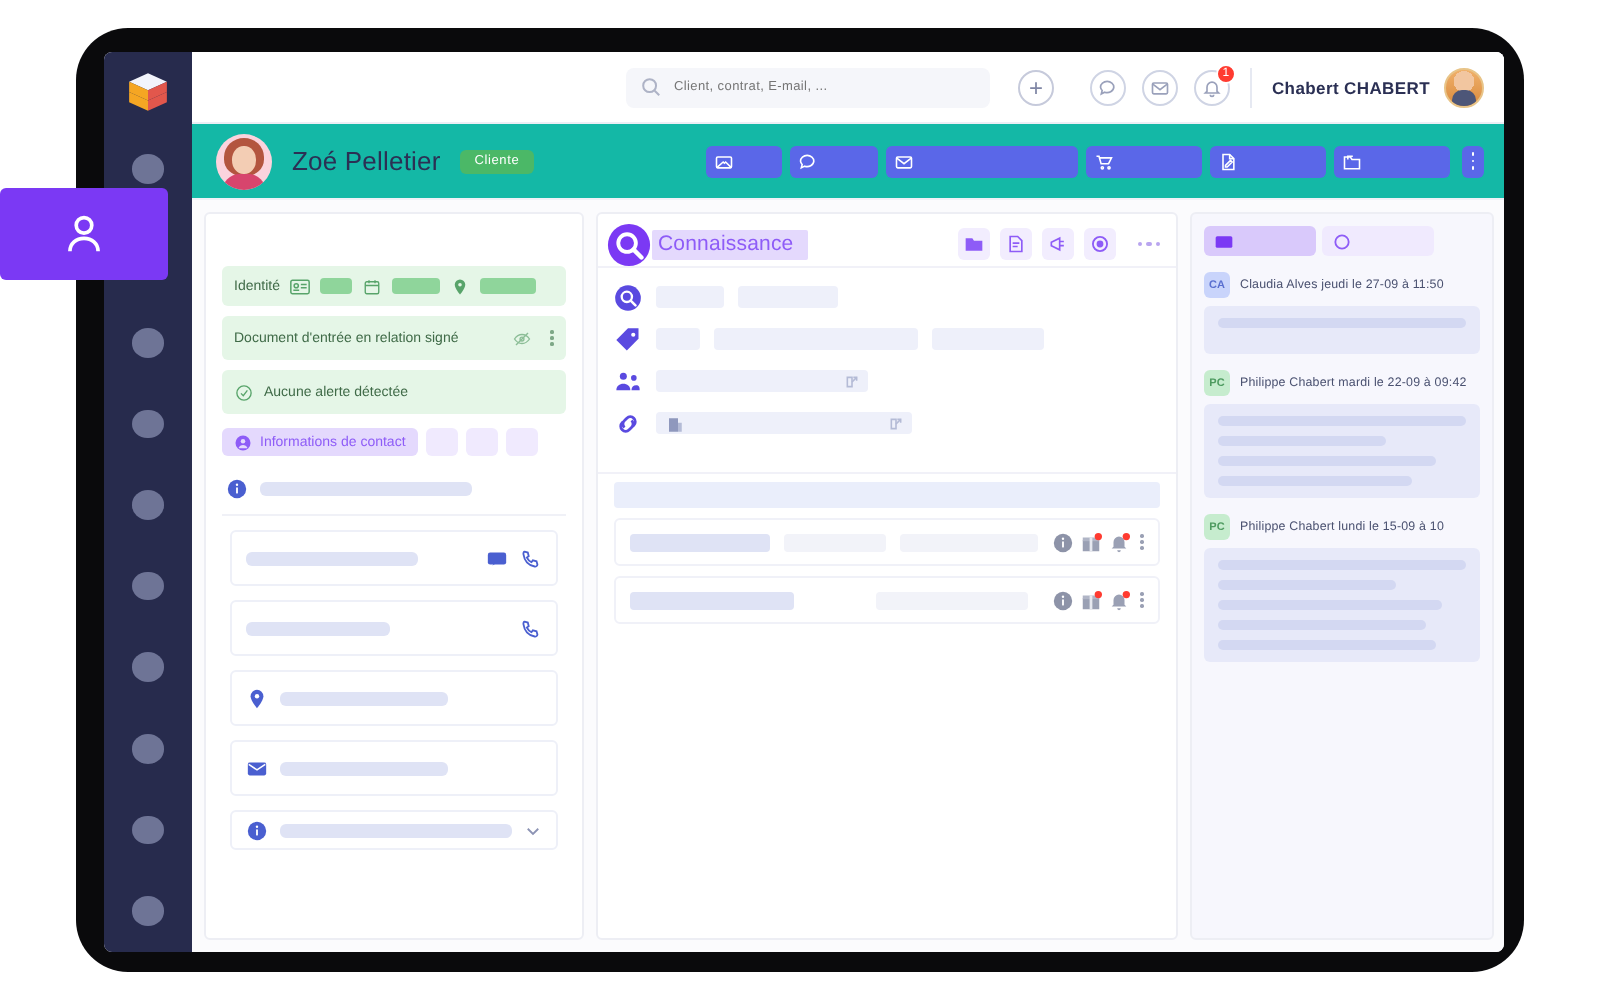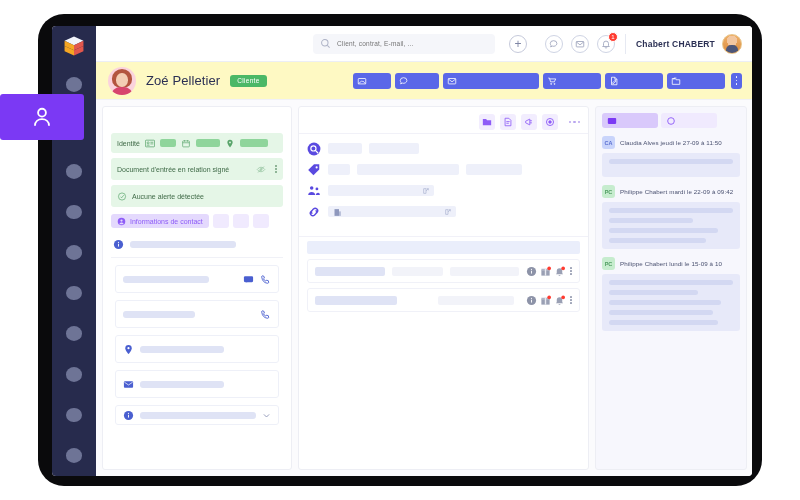--- a/index.html
+++ b/index.html
@@ -84,21 +84,21 @@
                 linear-gradient(#f0b06a, #d98b3e);
     position: relative; overflow: hidden; border: 1px solid #e8c488;
   }
   .tb-avatar::after {
     content: ""; position: absolute; left: 3px; right: 3px; bottom: 0; height: 8px;
     background: #4d5678; border-radius: 5px 5px 0 0;
   }
 
   
   .client-head {
-    height: 38px; flex: 0 0 38px; background: #fef9c3; display: flex; align-items: center;
+    height: 38px; flex: 0 0 38px; background: #14b8a6; display: flex; align-items: center;
     padding: 0 10px 0 12px; gap: 10px; border-bottom: 1px solid #f0f1f7;
   }
   .client-avatar {
     width: 28px; height: 28px; border-radius: 50%; flex: 0 0 28px; position: relative;
     background: #fbd3dd; overflow: hidden;
   }
   .client-avatar .hair {
     position: absolute; left: 4px; top: 2px; width: 20px; height: 19px;
     border-radius: 50% 50% 44% 44%; background: #b3553f;
   }
@@ -479,20 +479,28 @@
               </svg>
               <span class="sk-bar" style="width:116px"></span>
               <svg class="chev" viewBox="0 0 24 24" fill="none" stroke="#8c93b4" stroke-width="2.4">
                 <path d="M5 9l7 7 7-7"></path>
               </svg>
             </div>
           </div>
         </div>
 
         <div class="col col-mid">
+          <div class="panel-tag">
+            <svg class="tag-ico-search" viewBox="0 0 24 24">
+              <circle cx="12" cy="12" r="11" fill="#7b39f4"></circle>
+              <circle cx="11" cy="11" r="4.6" fill="none" stroke="#fff" stroke-width="2"></circle>
+              <path d="M14.4 14.4L18.5 18.5" stroke="#fff" stroke-width="2.3" stroke-linecap="round"></path>
+            </svg>
+            <span class="tag-text">Connaissance</span>
+          </div>
 
           <div class="mc-head">
             <div class="mc-ico-btn">
               <svg viewBox="0 0 24 24" fill="#8e5cf7">
                 <path d="M2 5h8l2 3h10v12H2z"></path>
               </svg>
             </div>
             <div class="mc-ico-btn">
               <svg viewBox="0 0 24 24" fill="none" stroke="#8e5cf7" stroke-width="2">
                 <path d="M5 3h9l5 5v13H5z"></path>

